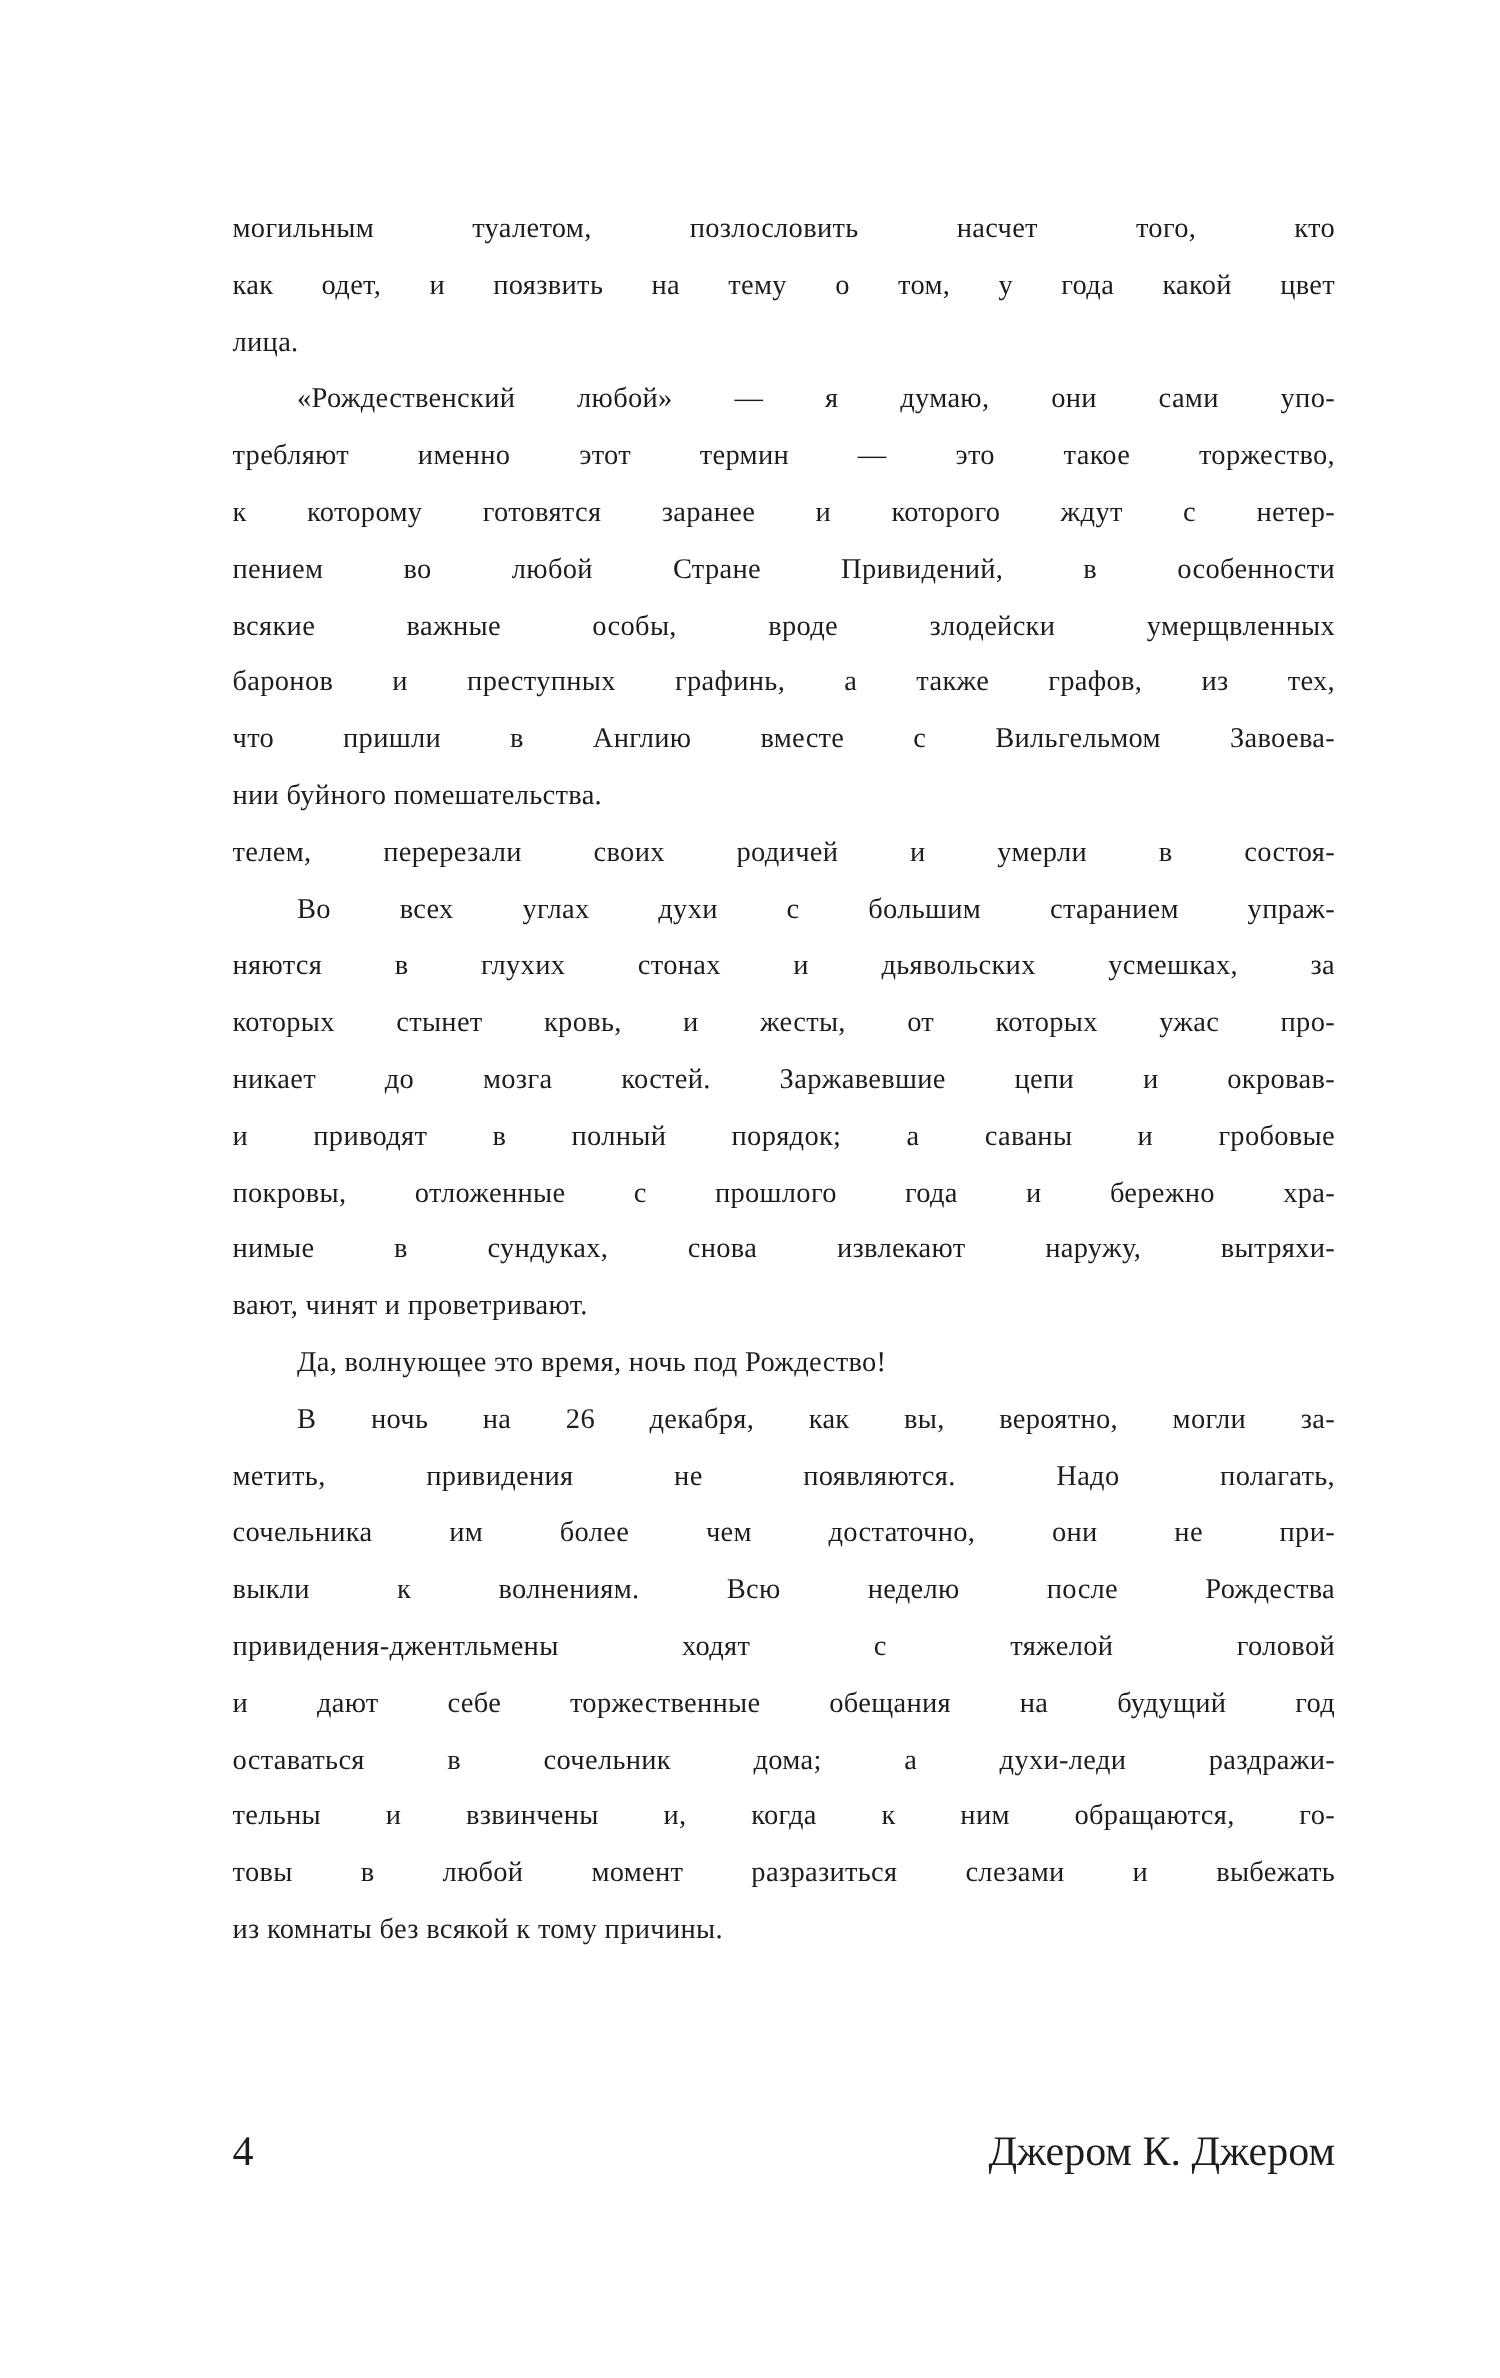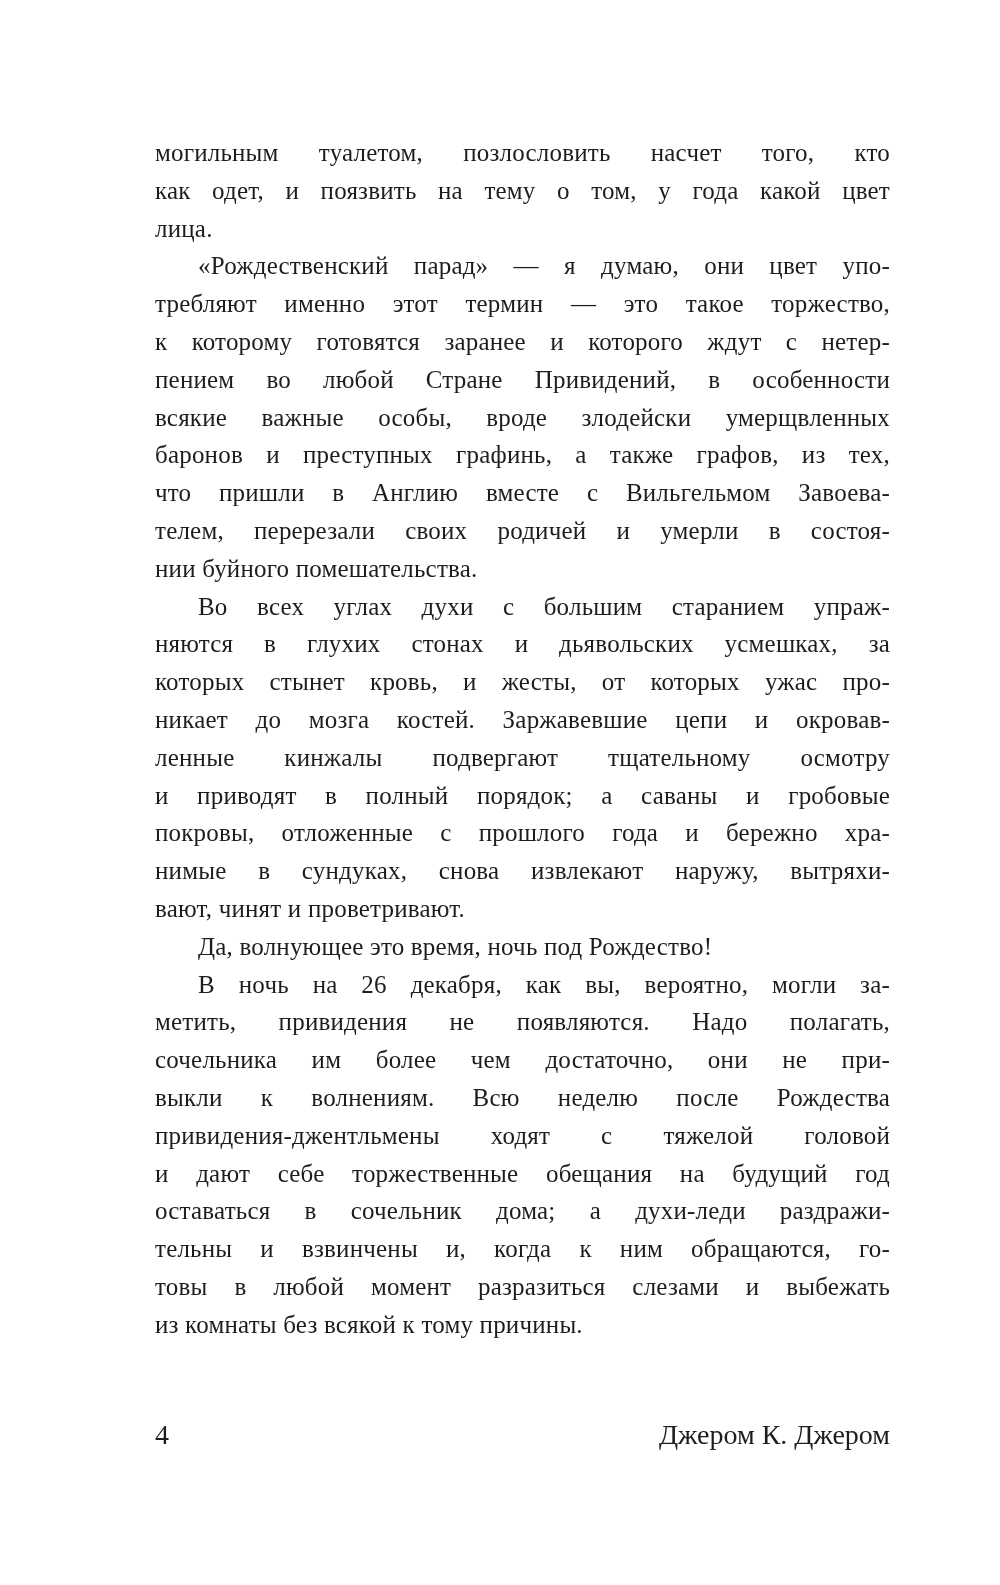--- a/index.html
+++ b/index.html
@@ -22,21 +22,21 @@
   }
   .text-block {
     position: absolute;
     left: 155px;
     top: 134px;
     width: 735px;
   }
   .line {
     height: 37.8px;
     line-height: 37.8px;
-    font-size: 25px;
+    font-size: 19px;
     text-align: justify;
     text-align-last: justify;
     overflow: hidden;
     white-space: normal;
     letter-spacing: 0.2px;
   }
   .line.last {
     text-align-last: left;
   }
   .line.indent {
@@ -63,34 +63,33 @@
   }
 </style>
 </head>
 <body>
 
 <div class="book-page">
   <div class="text-block">
       <div class="line">могильным туалетом, позлословить насчет того, кто</div>
       <div class="line">как одет, и поязвить на тему о том, у года какой цвет</div>
       <div class="line last">лица.</div>
-      <div class="line indent">«Рождественский парад» — я думаю, они цвет упо-</div>
+      <div class="line indent">«Рождественский любой» — я думаю, они сами упо-</div>
       <div class="line">требляют именно этот термин — это такое торжество,</div>
       <div class="line">к которому готовятся заранее и которого ждут с нетер-</div>
       <div class="line">пением во любой Стране Привидений, в особенности</div>
       <div class="line">всякие важные особы, вроде злодейски умерщвленных</div>
       <div class="line">баронов и преступных графинь, а также графов, из тех,</div>
       <div class="line">что пришли в Англию вместе с Вильгельмом Завоева-</div>
+      <div class="line last">нии буйного помешательства.</div>
       <div class="line">телем, перерезали своих родичей и умерли в состоя-</div>
-      <div class="line last">нии буйного помешательства.</div>
       <div class="line indent">Во всех углах духи с большим старанием упраж-</div>
       <div class="line">няются в глухих стонах и дьявольских усмешках, за</div>
       <div class="line">которых стынет кровь, и жесты, от которых ужас про-</div>
       <div class="line">никает до мозга костей. Заржавевшие цепи и окровав-</div>
-      <div class="line">ленные кинжалы подвергают тщательному осмотру</div>
       <div class="line">и приводят в полный порядок; а саваны и гробовые</div>
       <div class="line">покровы, отложенные с прошлого года и бережно хра-</div>
       <div class="line">нимые в сундуках, снова извлекают наружу, вытряхи-</div>
       <div class="line last">вают, чинят и проветривают.</div>
       <div class="line last indent">Да, волнующее это время, ночь под Рождество!</div>
       <div class="line indent">В ночь на 26 декабря, как вы, вероятно, могли за-</div>
       <div class="line">метить, привидения не появляются. Надо полагать,</div>
       <div class="line">сочельника им более чем достаточно, они не при-</div>
       <div class="line">выкли к волнениям. Всю неделю после Рождества</div>
       <div class="line">привидения-джентльмены ходят с тяжелой головой</div>

